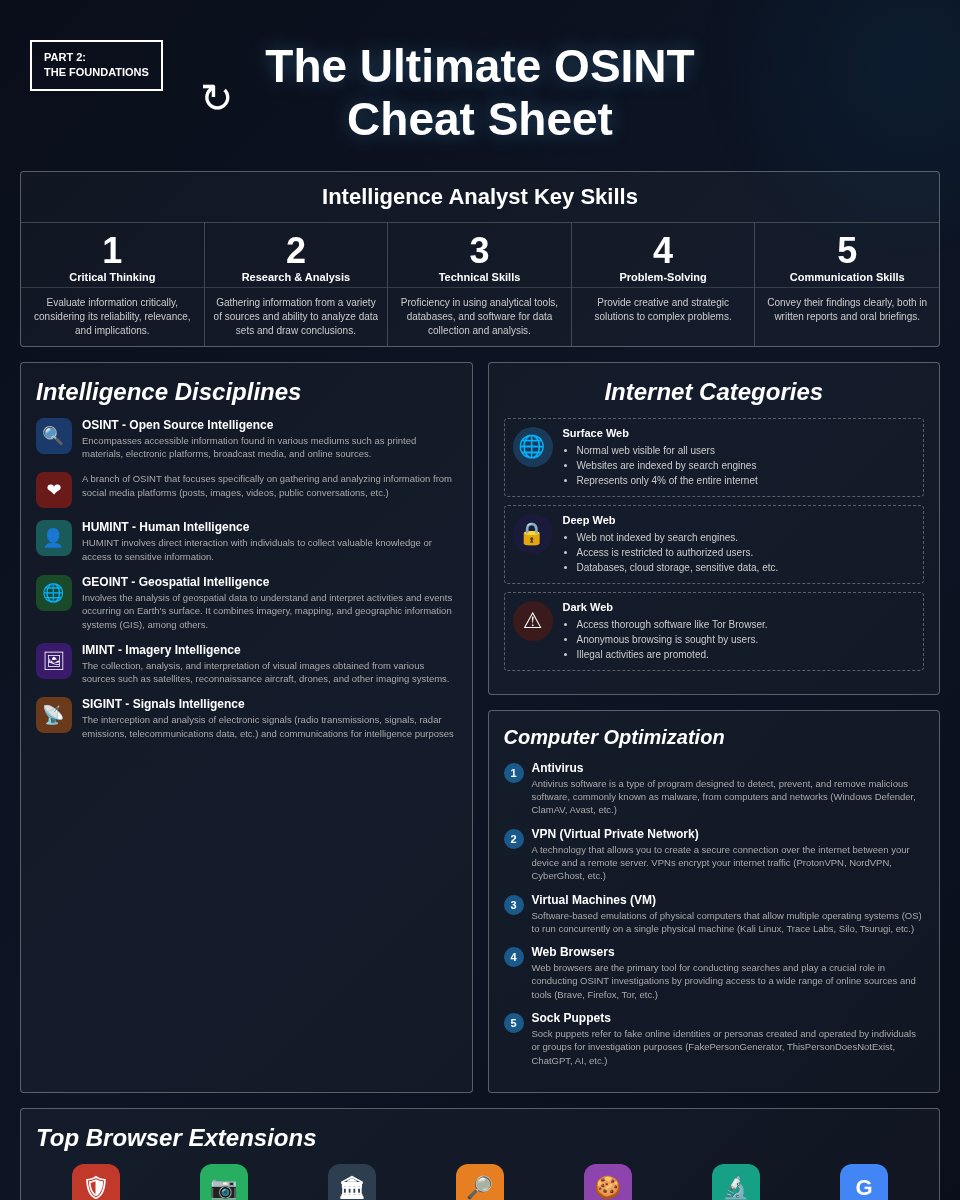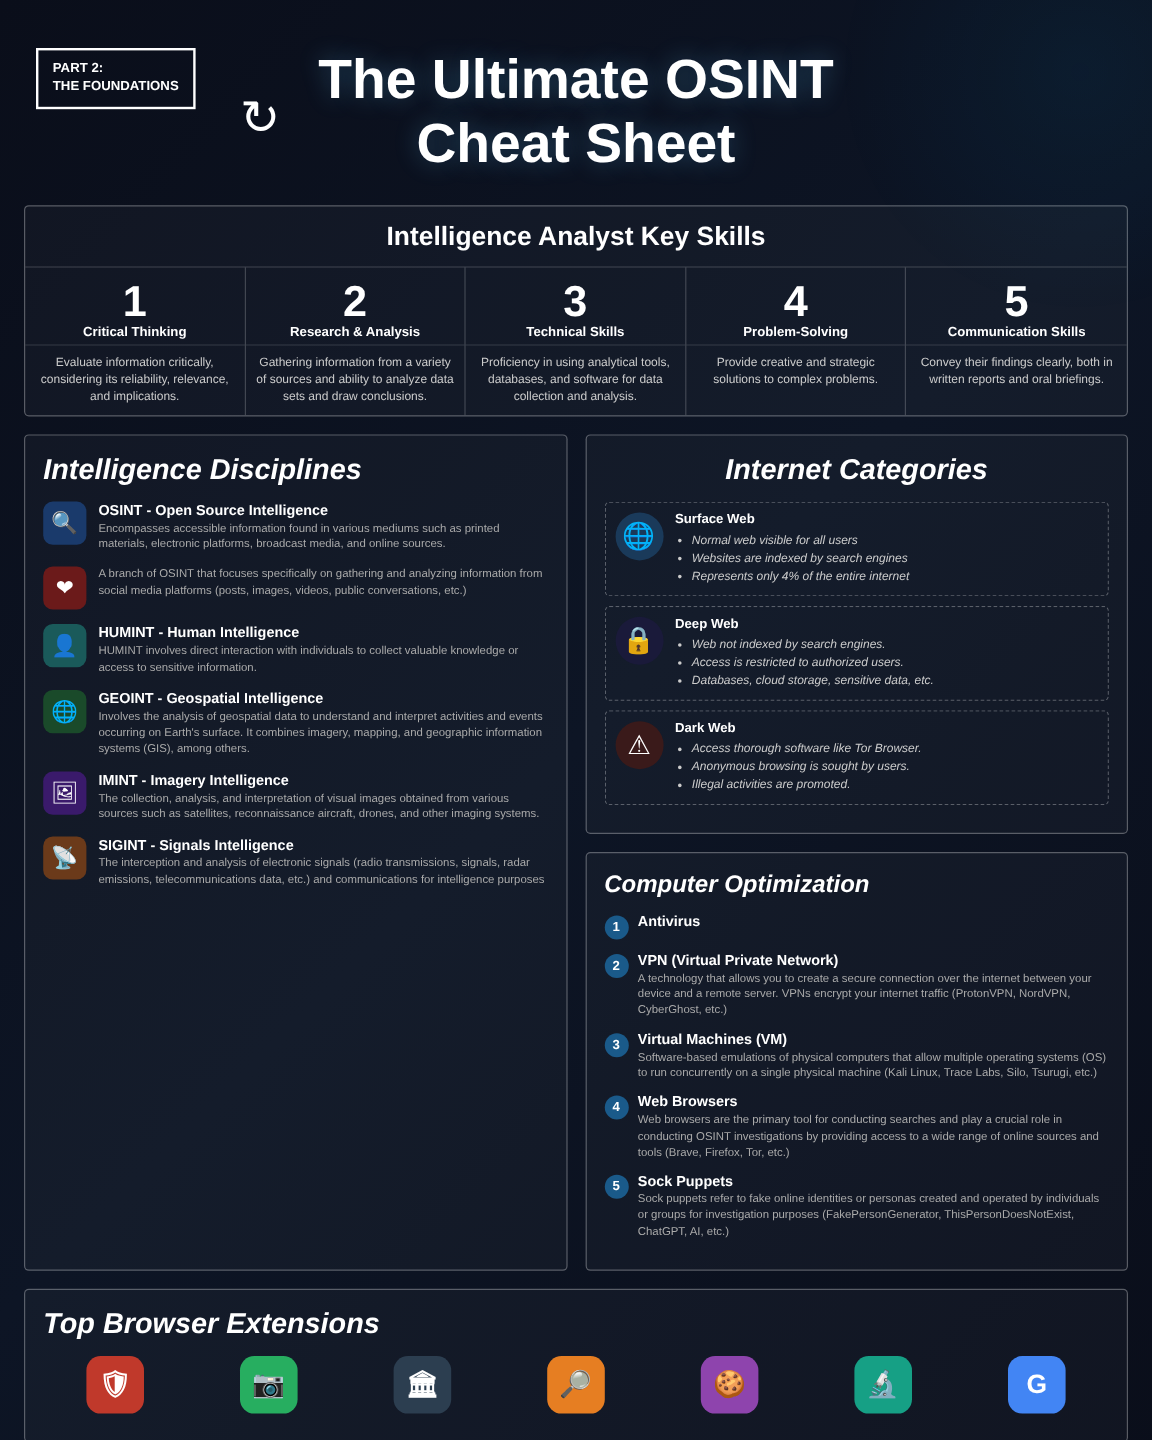--- a/index.html
+++ b/index.html
@@ -210,21 +210,20 @@
     }
     .internet-content h4 {
       font-size: 11px;
       font-weight: 700;
       color: #fff;
       margin-bottom: 4px;
     }
     .internet-content ul {
       list-style: disc;
       padding-left: 14px;
-      font-style: italic;
     }
     .internet-content ul li {
       font-size: 10px;
       color: #ccc;
       line-height: 1.5;
     }
 
     
     .computer-box {
       border: 1px solid rgba(255,255,255,0.3);
@@ -467,20 +466,21 @@
           </div>
       </div>
 
       <div class="computer-box">
         <div class="section-title">Computer Optimization</div>
         <div id="opt-list">
             <div class="opt-item">
     <div class="opt-number">1</div>
     <div class="opt-content">
       <h4>Antivirus</h4>
+      <p>Antivirus software is a type of program designed to detect, prevent, and remove malicious software, commonly known as malware, from computers and networks (Windows Defender, ClamAV, Avast, etc.)</p>
     </div>
   </div>
             <div class="opt-item">
     <div class="opt-number">2</div>
     <div class="opt-content">
       <h4>VPN (Virtual Private Network)</h4>
       <p>A technology that allows you to create a secure connection over the internet between your device and a remote server. VPNs encrypt your internet traffic (ProtonVPN, NordVPN, CyberGhost, etc.)</p>
     </div>
   </div>
             <div class="opt-item">

